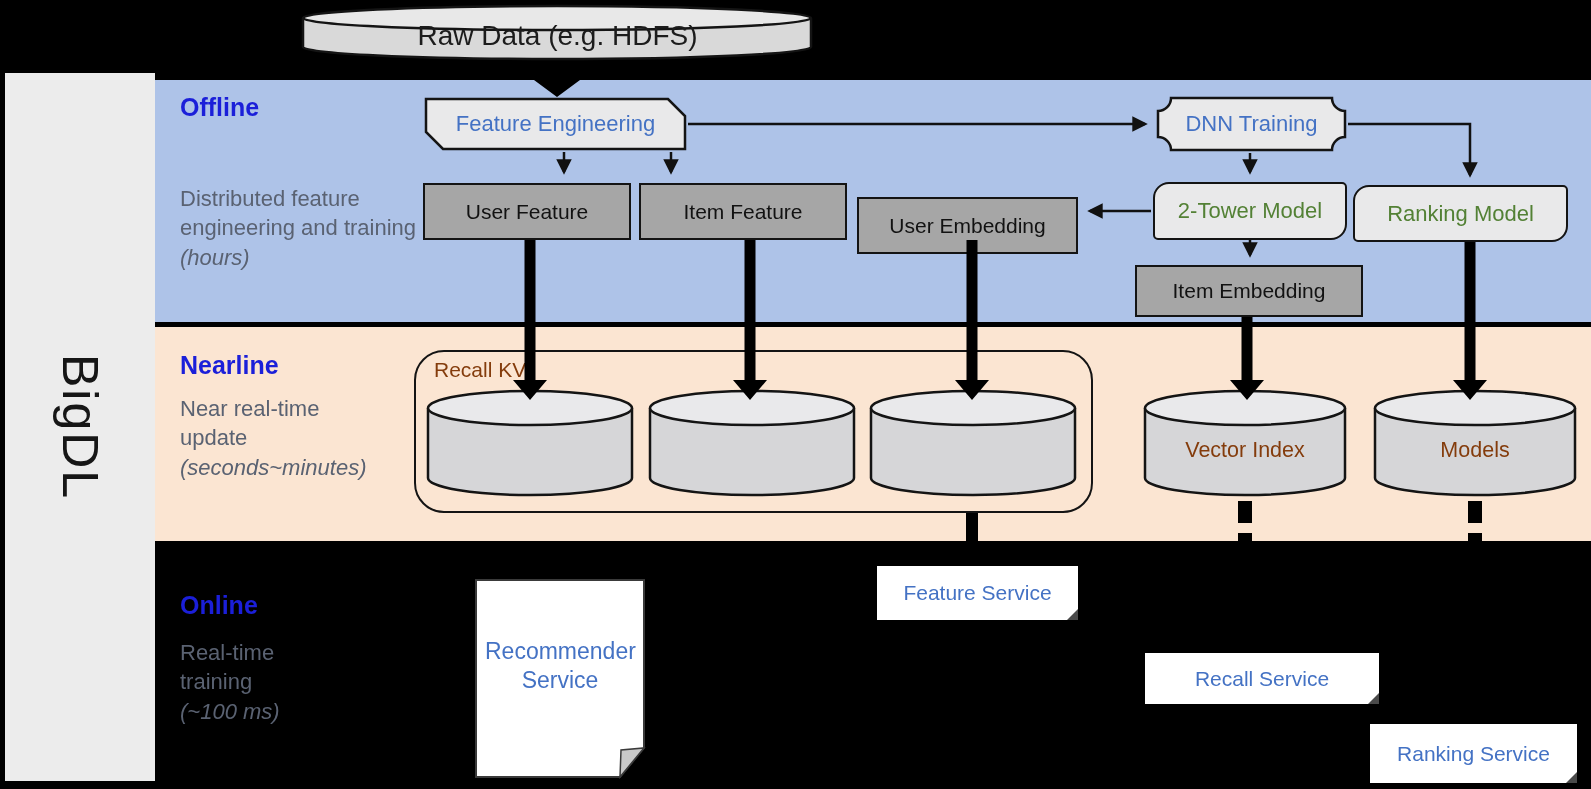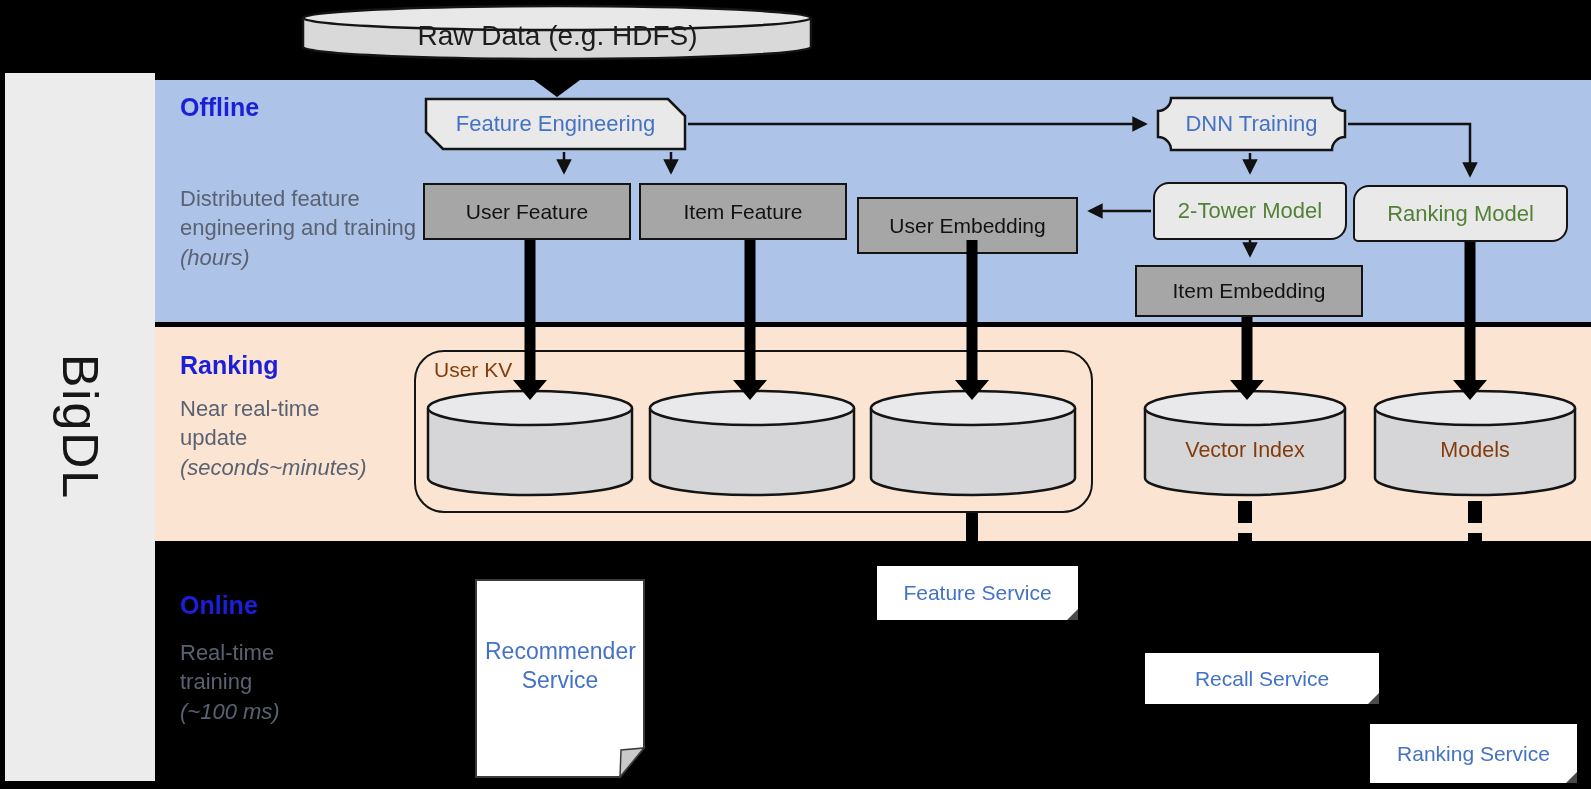--- a/index.html
+++ b/index.html
@@ -56,21 +56,21 @@
 
   <div class="abs sidebar">
     <span class="brand">BigDL</span>
   </div>
 
   <div class="abs sec-title" style="left:180px;top:94px;">Offline</div>
   <div class="abs sec-desc" style="left:180px;top:136px;width:240px;margin-top:48px;">
     <span>Distributed feature engineering and training</span>
     <em>(hours)</em>
   </div>
-  <div class="abs sec-title" style="left:180px;top:352px;">Ranking</div>
+  <div class="abs sec-title" style="left:180px;top:352px;">Nearline</div>
   <div class="abs sec-desc" style="left:180px;top:394px;width:210px;">
     <span>Near real-time update</span>
     <em>(seconds~minutes)</em>
   </div>
   <div class="abs sec-title" style="left:180px;top:592px;">Online</div>
   <div class="abs sec-desc" style="left:180px;top:638px;width:130px;">
     <span>Real-time training</span>
     <em>(~100 ms)</em>
   </div>
 
@@ -111,21 +111,21 @@
   </div>
   <div class="abs node alt-box" style="left:1353px;top:185px;width:215px;height:57px;">
     <span>Ranking Model</span>
   </div>
 
   <div class="abs node gray-box" style="left:1135px;top:265px;width:228px;height:52px;">
     <span>Item Embedding</span>
   </div>
 
   <div class="abs redis-box">
-    <span class="redis-lbl">User KV</span>
+    <span class="redis-lbl">Recall KV</span>
   </div>
 
   <div class="abs node svg-node" style="left:425px;top:388px;width:210px;height:112px;">
     <svg width="210" height="112" viewBox="0 0 210 112">
       <path d="M3 20 V90 A102 17 0 0 0 207 90 V20" fill="#d6d6d8" stroke="#141414" stroke-width="2.5"></path>
       <ellipse cx="105" cy="20" rx="102" ry="17" fill="#e9e9eb" stroke="#141414" stroke-width="2.5"></ellipse>
     </svg>
   </div>
   <div class="abs node svg-node" style="left:647px;top:388px;width:210px;height:112px;">
     <svg width="210" height="112" viewBox="0 0 210 112">

